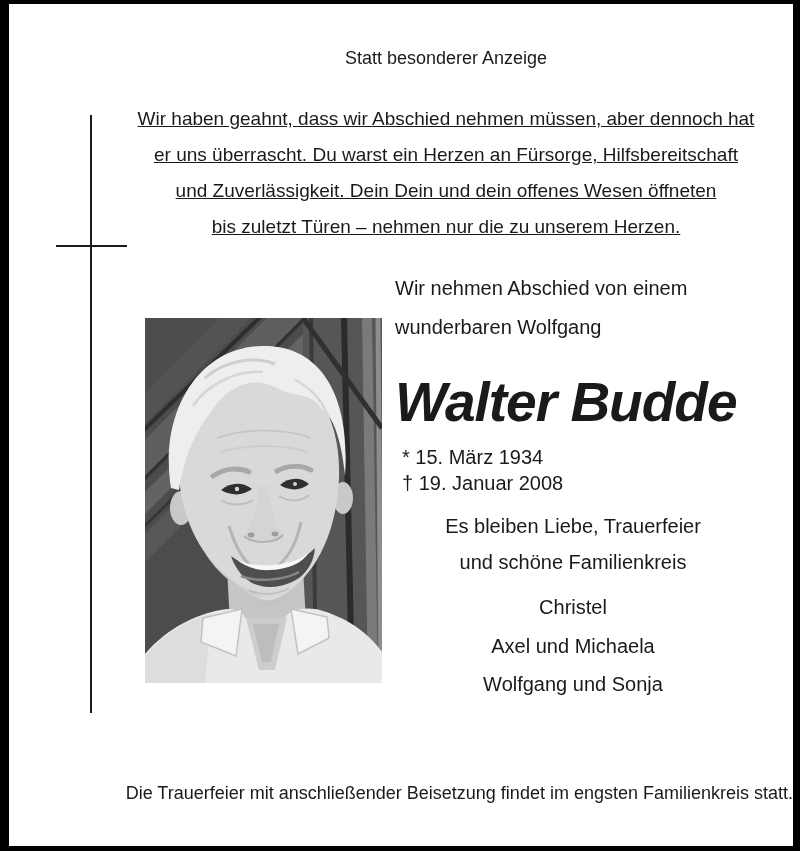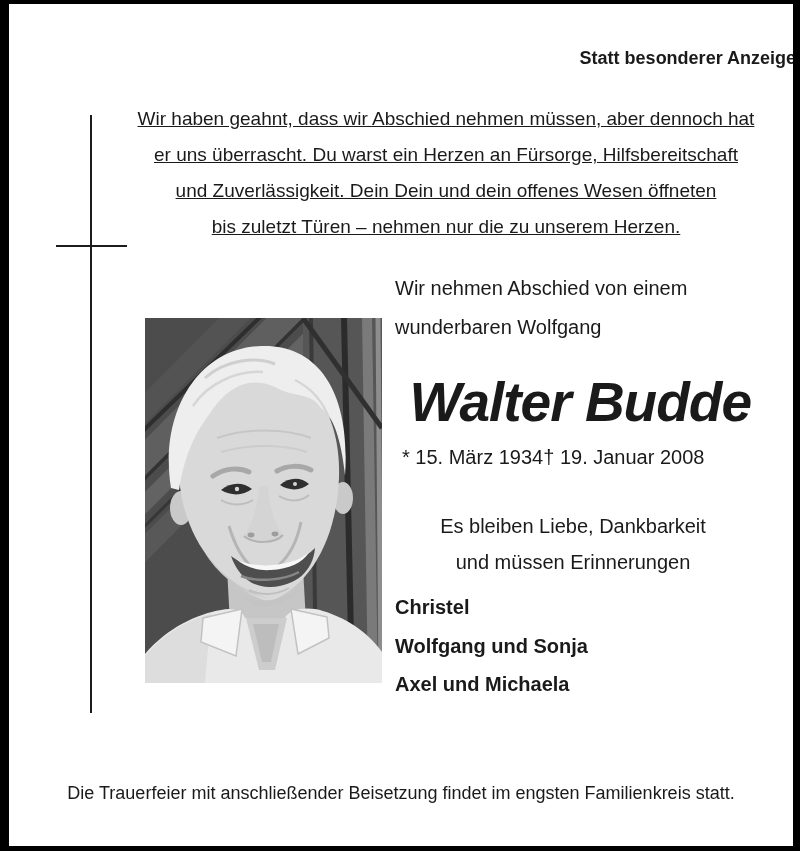--- a/index.html
+++ b/index.html
@@ -24,64 +24,64 @@
   .cross-v {
     position: absolute; left: 90px; top: 115px;
     width: 2px; height: 598px; background: #1c1c1c;
   }
   .cross-h {
     position: absolute; left: 56px; top: 245px;
     width: 71px; height: 2px; background: #1c1c1c;
   }
   .header {
     position: absolute; left: 96px; top: 47px; width: 700px;
-    text-align: right;
-    font-size: 18px; font-weight: bold; line-height: 22px;
+    text-align: center;
+    font-size: 18px; font-weight: normal; line-height: 22px;
   }
   .eulogy {
     position: absolute; left: 96px; top: 101px; width: 700px;
     text-align: center;
     font-size: 19px; line-height: 36px; text-decoration: underline;
   }
   .photo {
     position: absolute; left: 145px; top: 318px;
     width: 237px; height: 365px;
     overflow: hidden;
   }
   .photo svg { display: block; }
   .farewell {
     position: absolute; left: 395px; top: 269px; width: 356px;
     font-size: 20px; line-height: 39px;
   }
   .name {
     position: absolute; left: 395px; top: 374px; width: 356px;
-    text-align: right;
+    text-align: left;
     font-size: 55px; font-weight: bold; font-style: italic;
     line-height: 56px;
     letter-spacing: -1px;
     white-space: nowrap;
   }
   .dates {
     position: absolute; left: 402px; top: 444px; width: 341px;
-    display: flex; justify-content: flex-start;
-    font-size: 20px; line-height: 26px;
+    display: flex; justify-content: center;
+    font-size: 20px; line-height: 26px; flex-direction: column;
   }
   .remembrance {
     position: absolute; left: 395px; top: 508px; width: 356px;
     text-align: center;
     font-size: 20px; line-height: 36px;
   }
   .mourners {
     position: absolute; left: 395px; top: 588px; width: 356px;
-    text-align: left;
-    font-size: 20px; font-weight: bold; line-height: 38.5px;
+    text-align: center;
+    font-size: 20px; font-weight: normal; line-height: 38.5px;
   }
   .footer {
     position: absolute; left: 9px; top: 780px; width: 784px;
-    text-align: center;
+    text-align: right;
     font-size: 18px; line-height: 26px;
   }
 </style>
 </head>
 <body>
 
 <div>
 
   <div class="frame"></div>
 
@@ -188,25 +188,25 @@
   </div>
 
   <div class="name">Walter Budde</div>
 
   <div class="dates">
     <span>* 15. März 1934</span>
     <span>† 19. Januar 2008</span>
   </div>
 
   <div class="remembrance">
-    <div>Es bleiben Liebe, Dankbarkeit</div>
-    <div>und müssen Erinnerungen</div>
+    <div>Es bleiben Liebe, Trauerfeier</div>
+    <div>und schöne Familienkreis</div>
   </div>
 
   <div class="mourners">
     <div>Christel</div>
+    <div>Axel und Michaela</div>
     <div>Wolfgang und Sonja</div>
-    <div>Axel und Michaela</div>
   </div>
 
   <div class="footer">Die Trauerfeier mit anschließender Beisetzung findet im engsten Familienkreis statt.</div>
 
 </div>
 
 </body></html>

